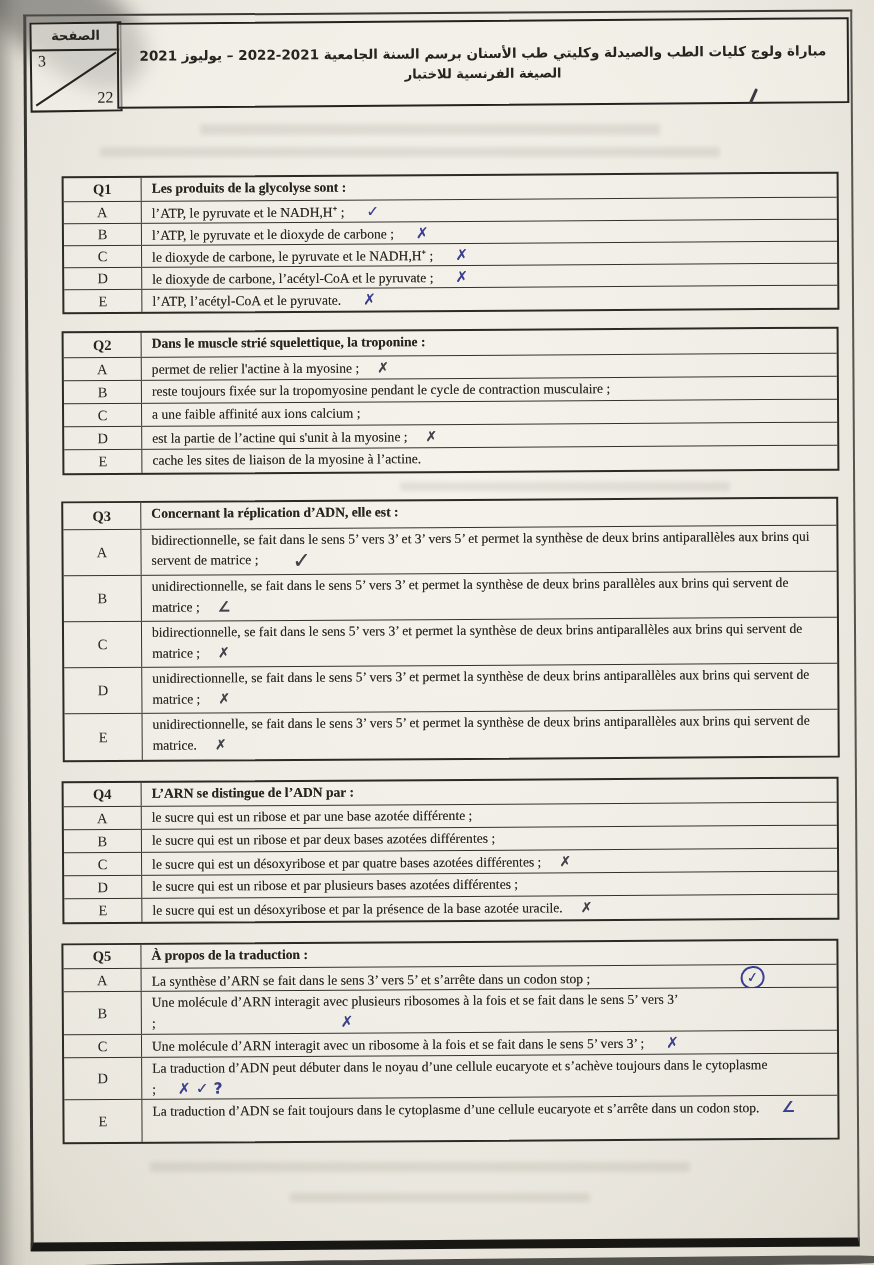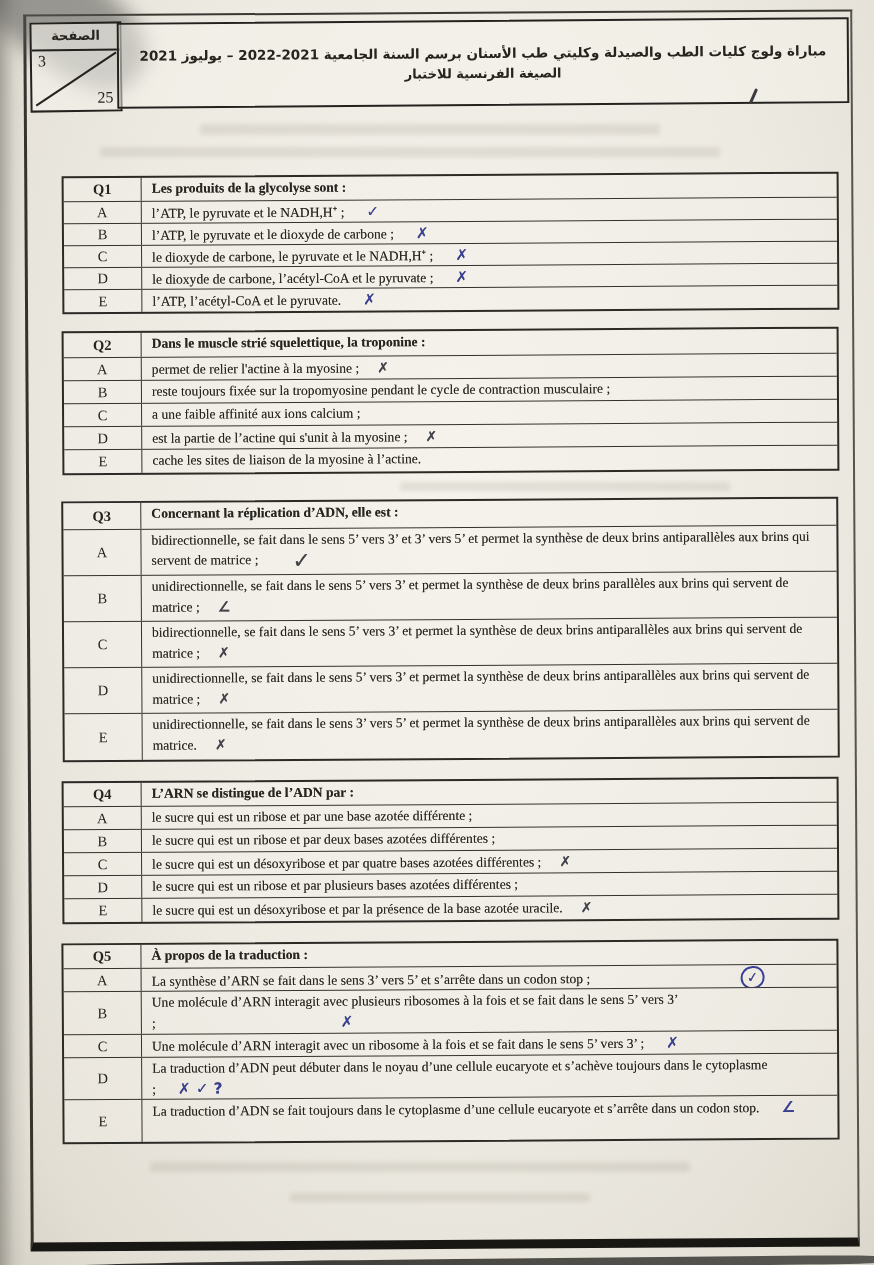--- a/index.html
+++ b/index.html
@@ -73,21 +73,21 @@
 
 <div class="scan">
   <div class="frame"></div>
   <div class="edge-left"></div>
   <div class="corner-shadow"></div>
 
   <div class="pagebox">
     <span class="pb-label">الصفحة</span>
     <div class="pb-frac">
       <span class="pb-num">3</span>
-      <span class="pb-den">25</span>
+      <span class="pb-den">22</span>
       <div class="pb-diag"></div>
     </div>
   </div>
 
   <div class="headerbox">
     <div class="h1">مباراة ولوج كليات الطب والصيدلة وكليتي طب الأسنان برسم السنة الجامعية 2021-2022 – يوليوز 2021</div>
     <div class="h2">الصيغة الفرنسية للاختبار</div>
   </div>
   <div class="pen-tick"></div>
 

